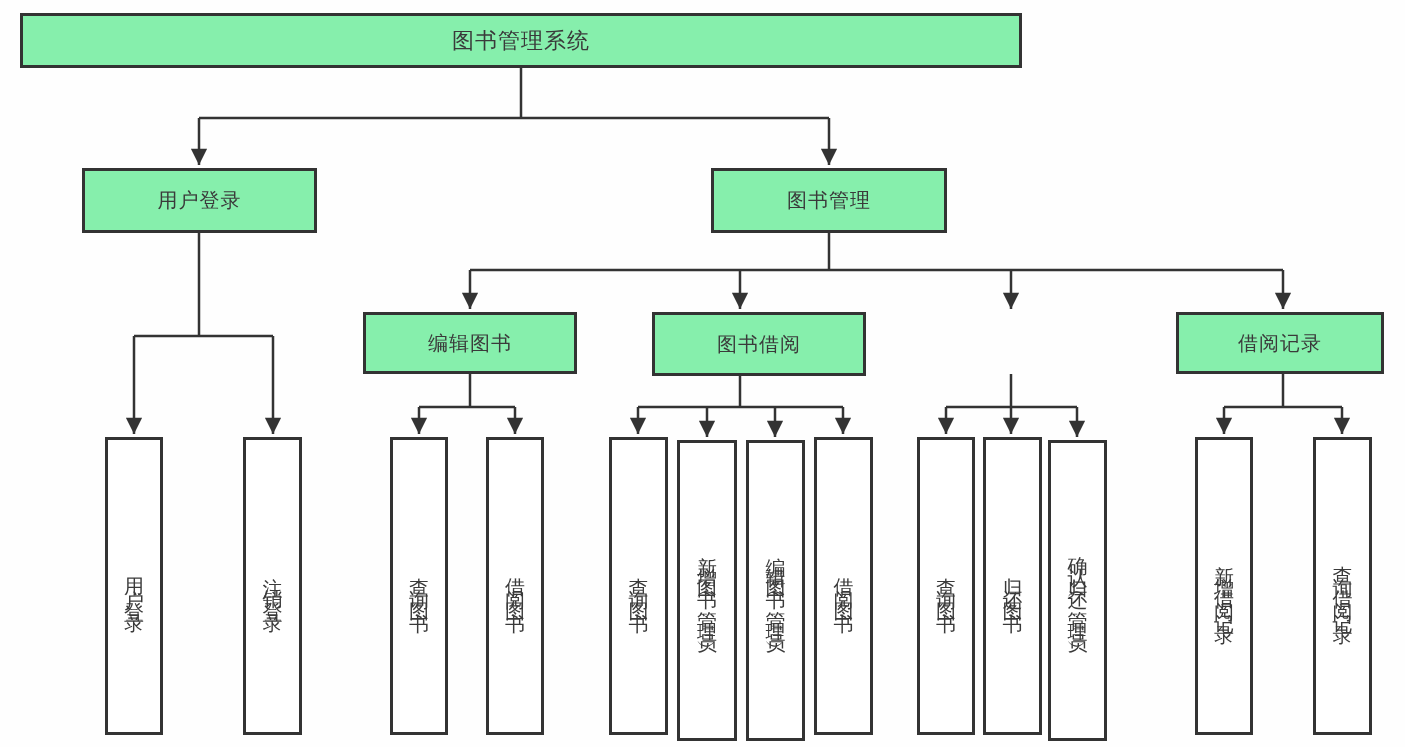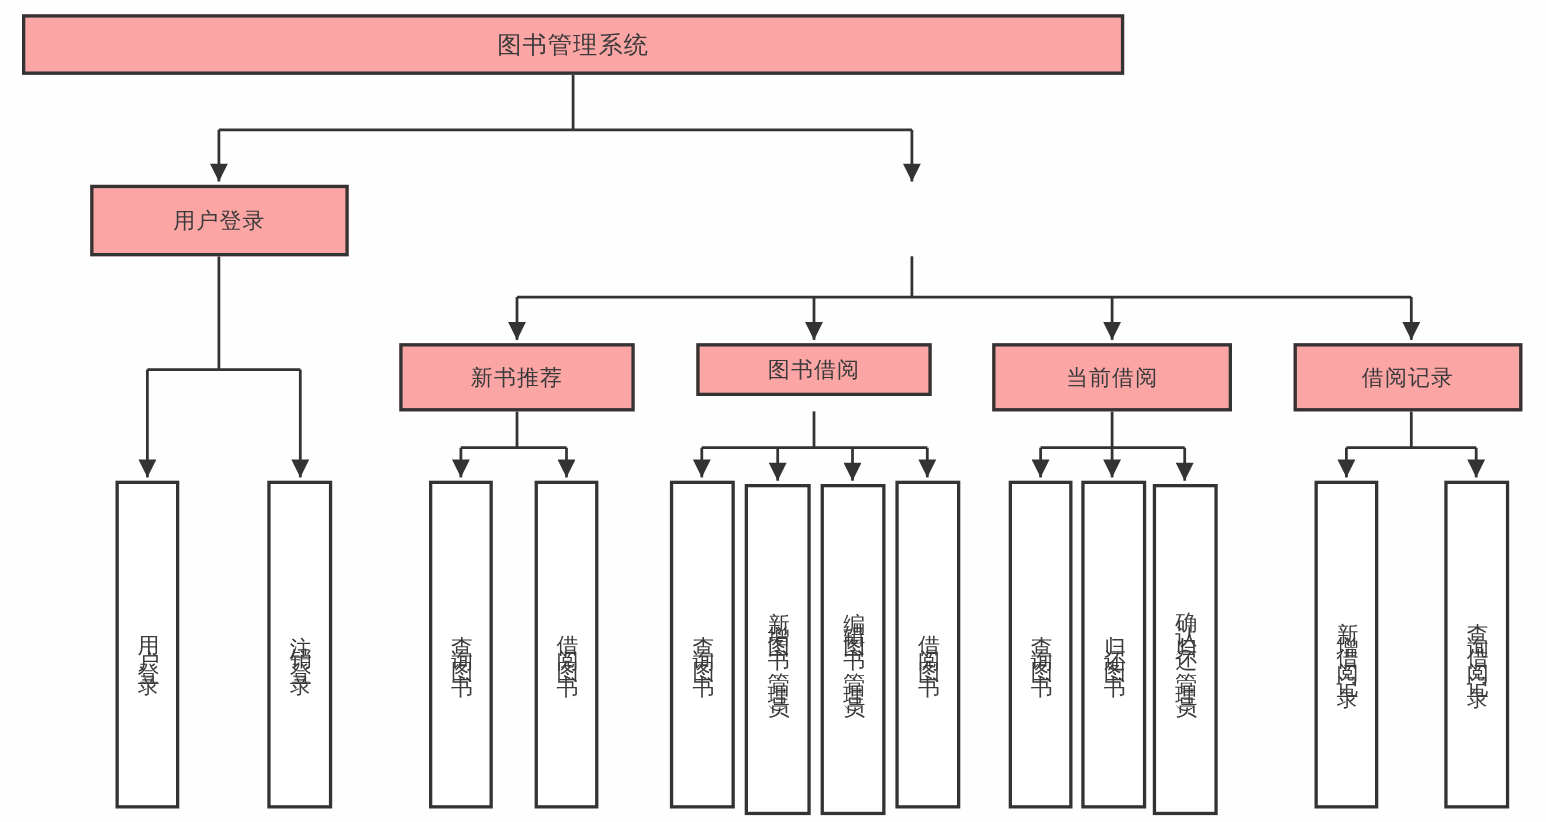--- a/index.html
+++ b/index.html
@@ -6,21 +6,21 @@
   #stage{
     position:relative;
     width:1405px;height:747px;
     background:#fefefe;
     font-family:"Liberation Sans","DejaVu Sans",sans-serif;
     overflow:hidden;
   }
   #wires{position:absolute;left:0;top:0;width:1405px;height:747px;z-index:1;}
   .hbox{
     position:absolute;z-index:2;
-    background:#fca5a5;
+    background:#86efac;
     border:3px solid #333333;
     display:flex;align-items:center;justify-content:center;
     color:#3a3a3a;font-size:20px;letter-spacing:1px;
     box-sizing:border-box;
   }
   .hbox.root{font-size:22px;}
   .vbox{
     position:absolute;z-index:2;
     background:#ffffff;
     border:3px solid #333333;
@@ -94,24 +94,24 @@
       <path d="M1283,374 V407"></path>
       <path d="M1224,407 H1342"></path>
       <path d="M1224,407 V434" marker-end="url(#arrow)"></path>
       <path d="M1342,407 V434" marker-end="url(#arrow)"></path>
     </g>
   </svg>
 
   <div class="hbox root" style="left:20px;top:13px;width:1002px;height:55px;">图书管理系统</div>
 
   <div class="hbox" style="left:82px;top:168px;width:235px;height:65px;">用户登录</div>
+  <div class="hbox" style="left:711px;top:168px;width:236px;height:65px;">图书管理</div>
 
-  <div class="hbox" style="left:363px;top:312px;width:214px;height:62px;">新书推荐</div>
-  <div class="hbox" style="left:633px;top:312px;width:214px;height:48px;text-align:center;">图书借阅</div>
-  <div class="hbox" style="left:902px;top:312px;width:218px;height:62px;">当前借阅</div>
+  <div class="hbox" style="left:363px;top:312px;width:214px;height:62px;">编辑图书</div>
+  <div class="hbox" style="left:652px;top:312px;width:214px;height:64px;text-align:center;">图书借阅</div>
   <div class="hbox" style="left:1176px;top:312px;width:208px;height:62px;">借阅记录</div>
 
   <div class="vbox" style="left:105px;top:437px;width:58px;height:298px;">
     <span>用户登录</span>
   </div>
   <div class="vbox" style="left:243px;top:437px;width:59px;height:298px;">
     <span>注销登录</span>
   </div>
 
   <div class="vbox" style="left:390px;top:437px;width:58px;height:298px;">

